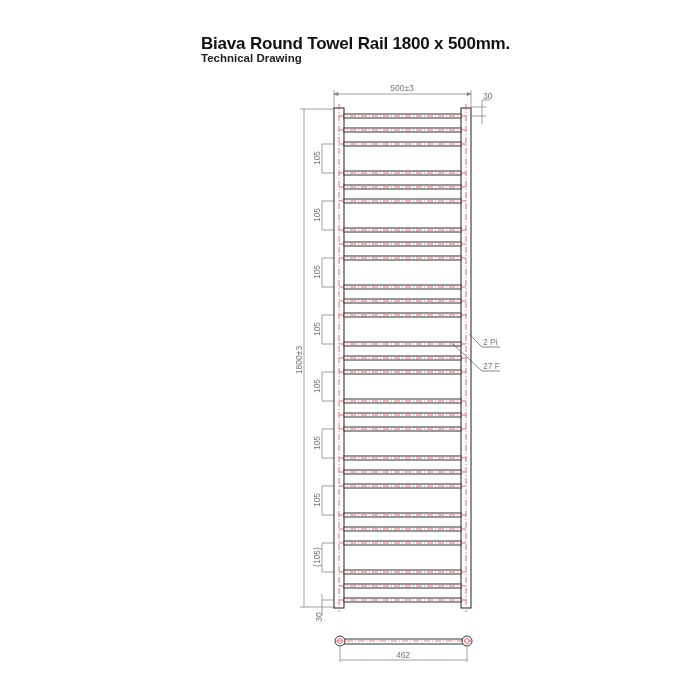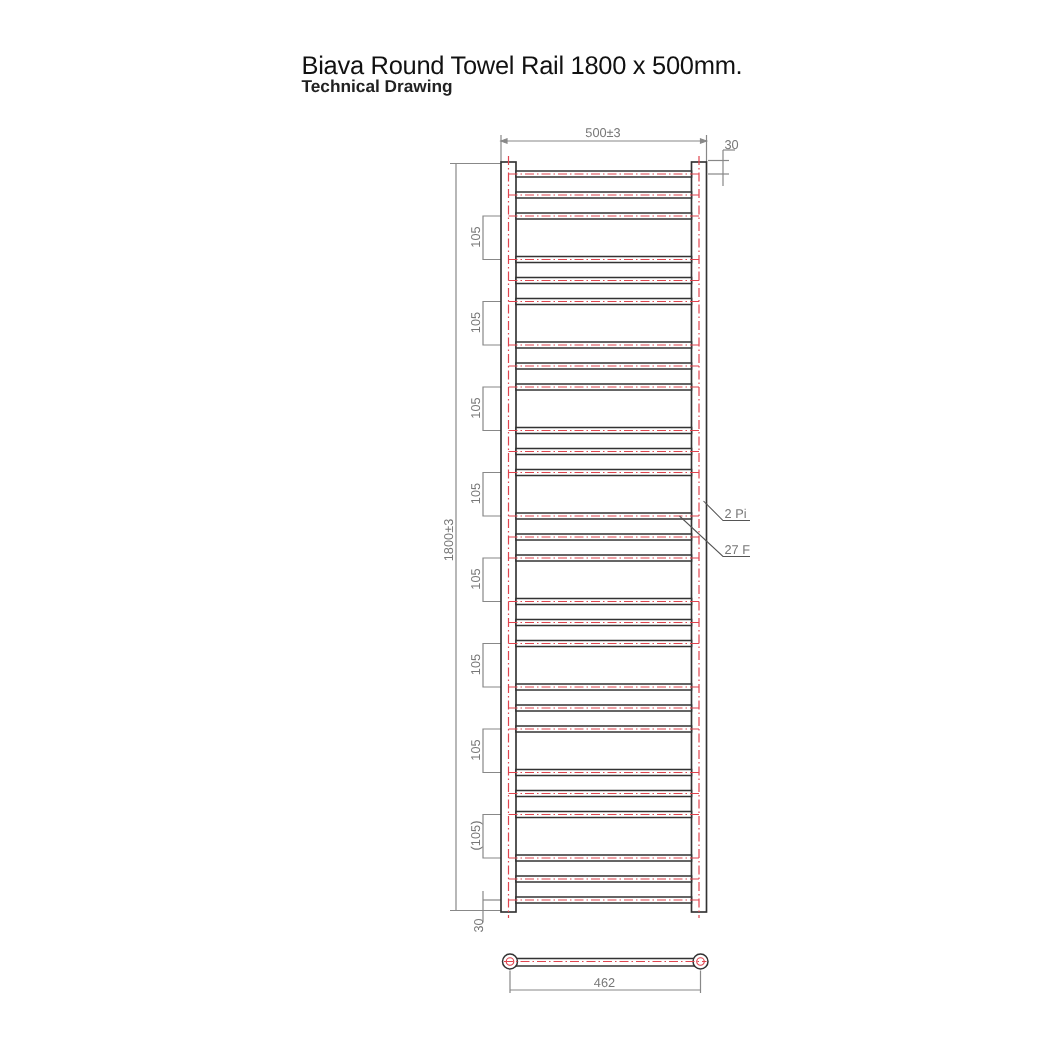--- a/index.html
+++ b/index.html
@@ -1,17 +1,17 @@
 <!DOCTYPE html>
 <html><head>
 <meta charset="utf-8">
 <style>
   html,body{margin:0;padding:0;background:#ffffff;}
   body{width:700px;height:700px;position:relative;overflow:hidden;font-family:"Liberation Sans",sans-serif;}
-  .title{position:absolute;left:201px;top:34px;font-size:17px;font-weight:normal;color:#111;letter-spacing:-0.2px;white-space:nowrap;}
+  .title{position:absolute;left:201px;top:34px;font-size:17px;font-weight:bold;color:#111;letter-spacing:-0.2px;white-space:nowrap;}
   .subtitle{position:absolute;left:201px;top:52px;font-size:11.5px;font-weight:bold;color:#222;white-space:nowrap;}
   svg{position:absolute;left:0;top:0;}
   .dimtxt{font-family:"Liberation Sans",sans-serif;font-size:8.5px;fill:#777;}
 </style>
 </head>
 <body>
 
 <div class="title">Biava Round Towel Rail 1800 x 500mm.</div>
 <div class="subtitle">Technical Drawing</div>
 

